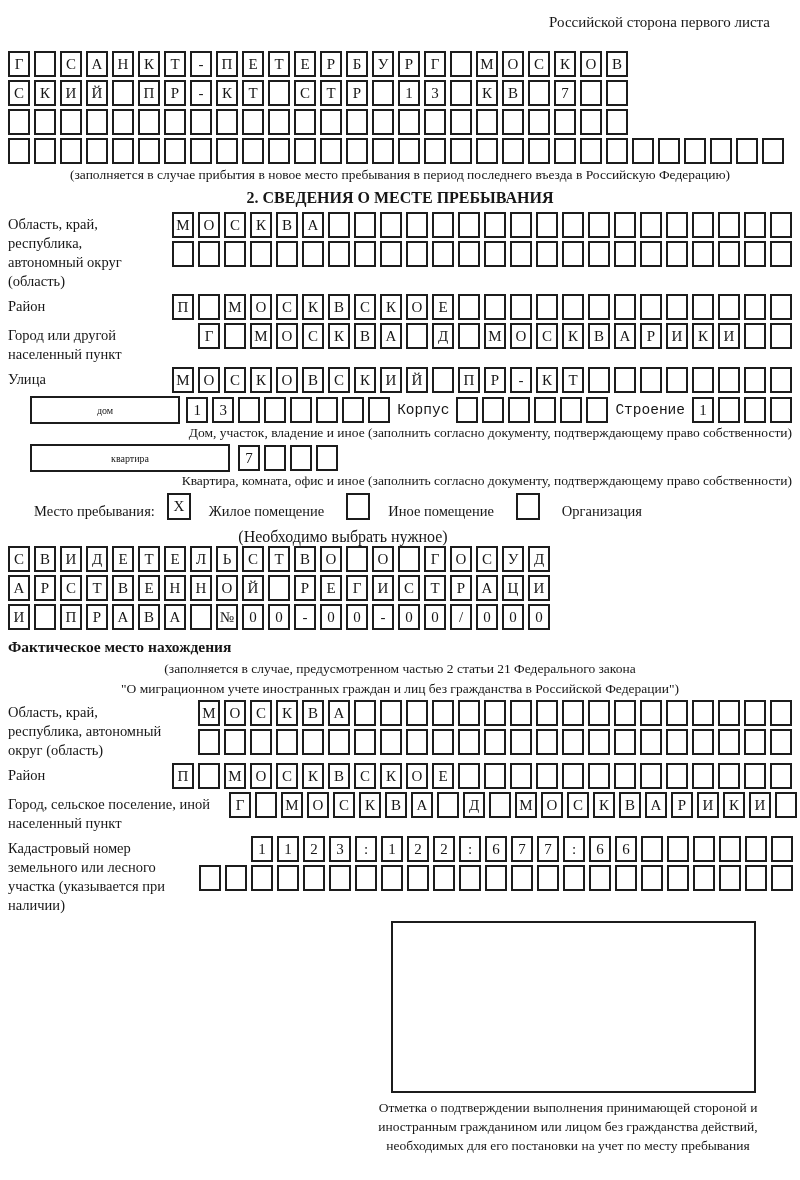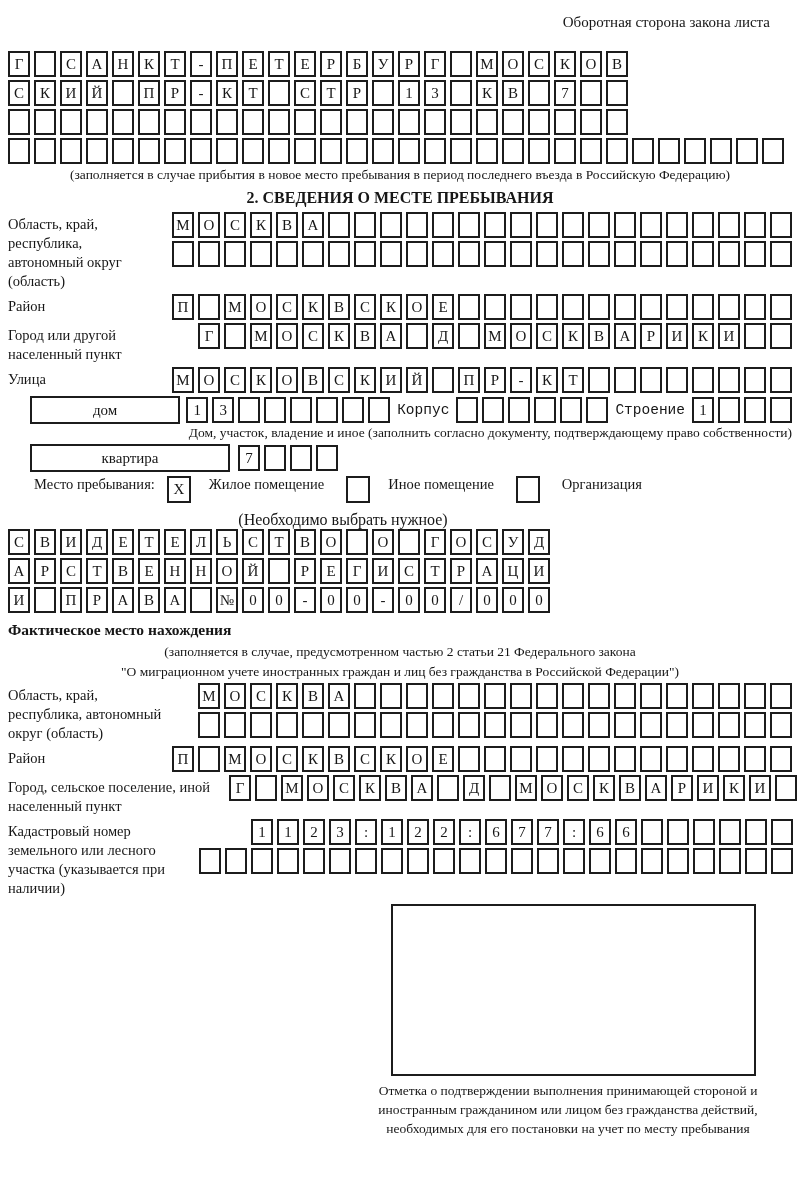--- a/index.html
+++ b/index.html
@@ -29,41 +29,41 @@
   .cell{
     flex:0 0 22px;width:22px;height:26px;box-sizing:border-box;
     border:2px solid #1c1c1c;
     display:inline-flex;align-items:center;justify-content:center;
     font-size:15px;line-height:1;background:#fff;
   }
   .fullrow{margin:3px 0 2px 0;}
   .houserow{display:flex;align-items:center;margin:2px 0 1px 22px;}
   .wide-box{
     box-sizing:border-box;height:28px;border:2px solid #1c1c1c;
-    display:flex;align-items:center;justify-content:center;font-size:15px;
+    display:flex;align-items:center;justify-content:center;font-size:10px;
   }
   .dom-box{width:170px;margin-right:6px;}
   .kv-box{width:200px;margin-right:8px;}
   .inline-label{margin:0 7px;font-family:Liberation Mono, monospace;}
-  .stayrow{display:flex;align-items:flex-start;margin:4px 0 1px 26px;}
+  .stayrow{display:flex;align-items:flex-end;margin:4px 0 1px 26px;}
   .checkbox{
     box-sizing:border-box;width:24px;height:27px;border:2px solid #1c1c1c;
     display:inline-flex;align-items:center;justify-content:center;
     font-size:15px;
   }
   .stay-note{margin-left:180px;width:310px;text-align:center;font-size:16px;margin-top:8px;}
   .stamp-box{box-sizing:border-box;width:365px;height:172px;border:2px solid #1c1c1c;margin:6px 36px 5px auto;}
   .stamp-caption{width:432px;margin:0 8px 0 auto;text-align:center;font-size:13.5px;line-height:19px;} .mr12{margin-right:12px;} .mr18{margin-right:18px;} .mr22{margin-right:22px;}
 </style>
 </head>
 <body>
 
 <div class="page">
 
-  <div class="corner">Оборотная сторона закона листа</div>
+  <div class="corner">Российской сторона первого листа</div>
 
   <div class="block">
     <div class="cellrows">
       <div class="cellrow">
           <span class="cell filled">Г</span>
           <span class="cell"></span>
           <span class="cell filled">С</span>
           <span class="cell filled">А</span>
           <span class="cell filled">Н</span>
           <span class="cell filled">К</span>
@@ -362,20 +362,21 @@
 
   <div class="houserow">
     <div class="wide-box kv-box">квартира</div>
     <div class="cellrow">
         <span class="cell filled">7</span>
         <span class="cell"></span>
         <span class="cell"></span>
         <span class="cell"></span>
       </div>
   </div>
+  <div class="note-left">Квартира, комната, офис и иное (заполнить согласно документу, подтверждающему право собственности)</div>
 
   <div class="stayrow">
     <span class="mr12">Место пребывания:</span>
     <span class="checkbox mr18">X</span>
     <span class="mr22">Жилое помещение</span>
     <span class="checkbox mr18"></span>
     <span class="mr22">Иное помещение</span>
     <span class="checkbox mr22"></span>
     <span>Организация</span>
   </div>

